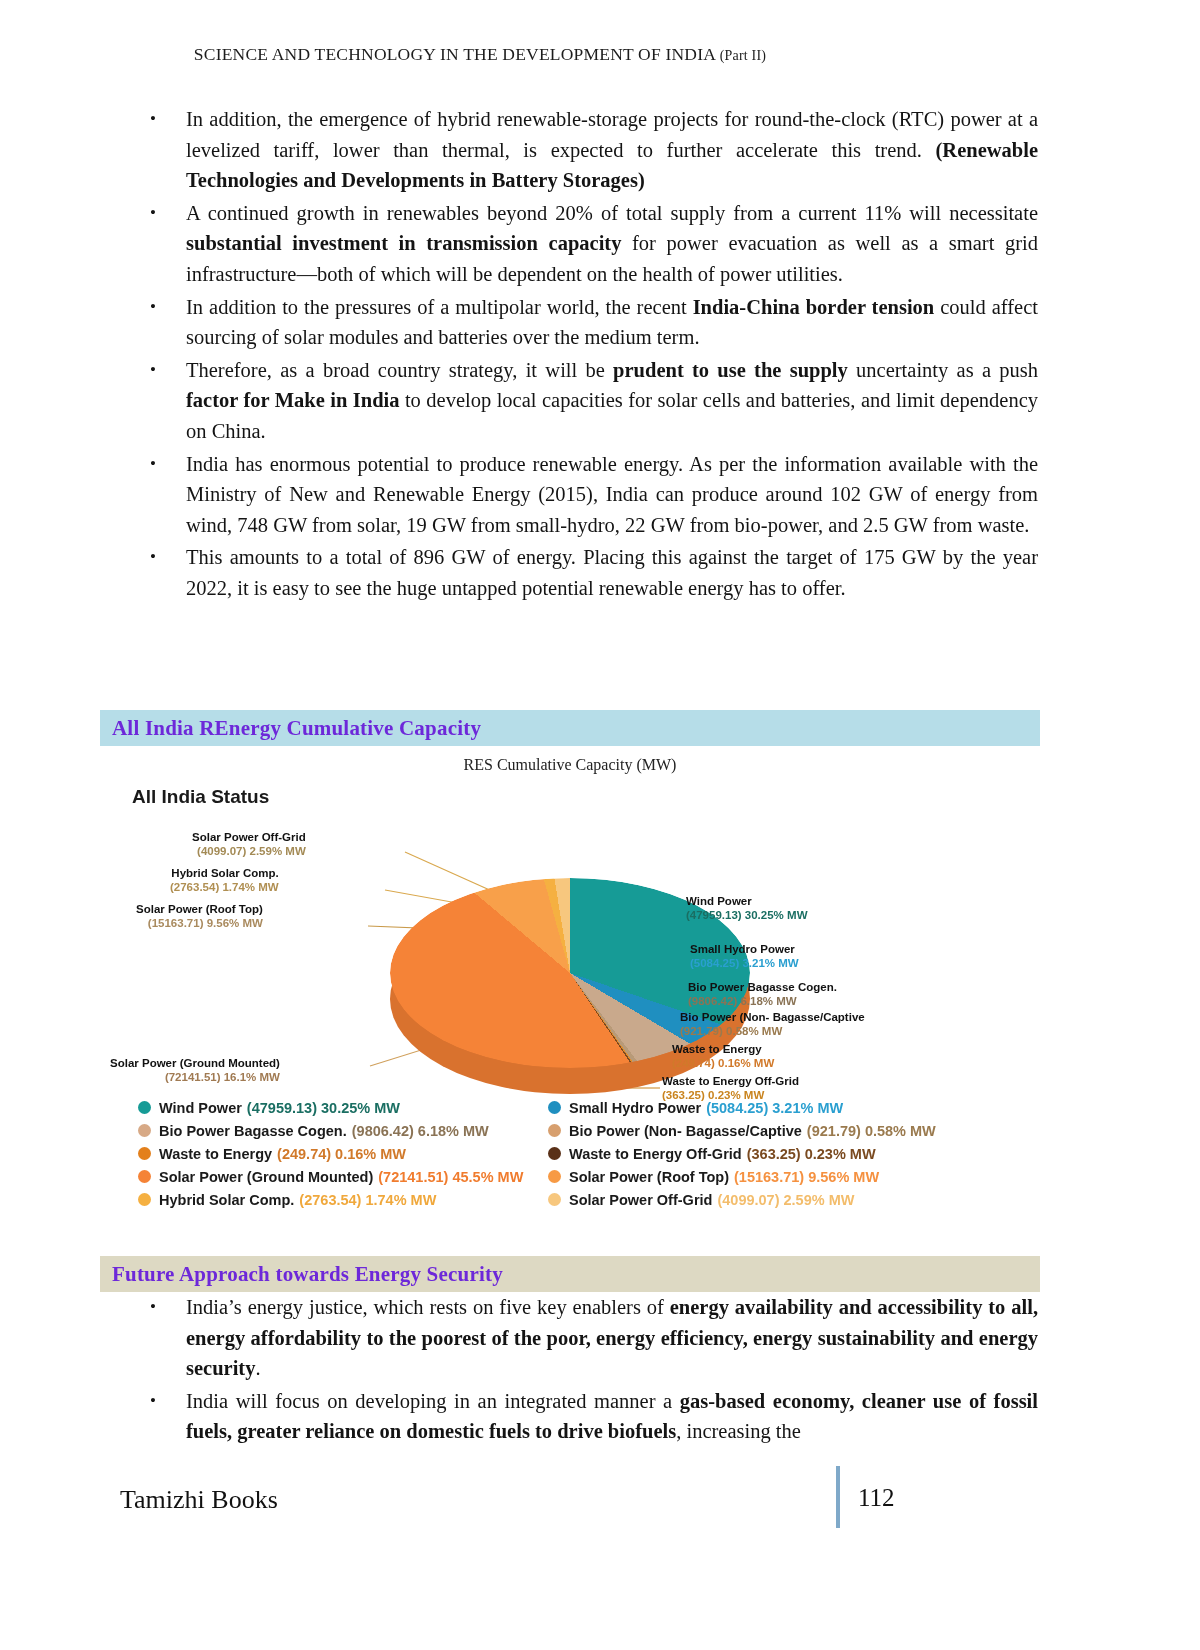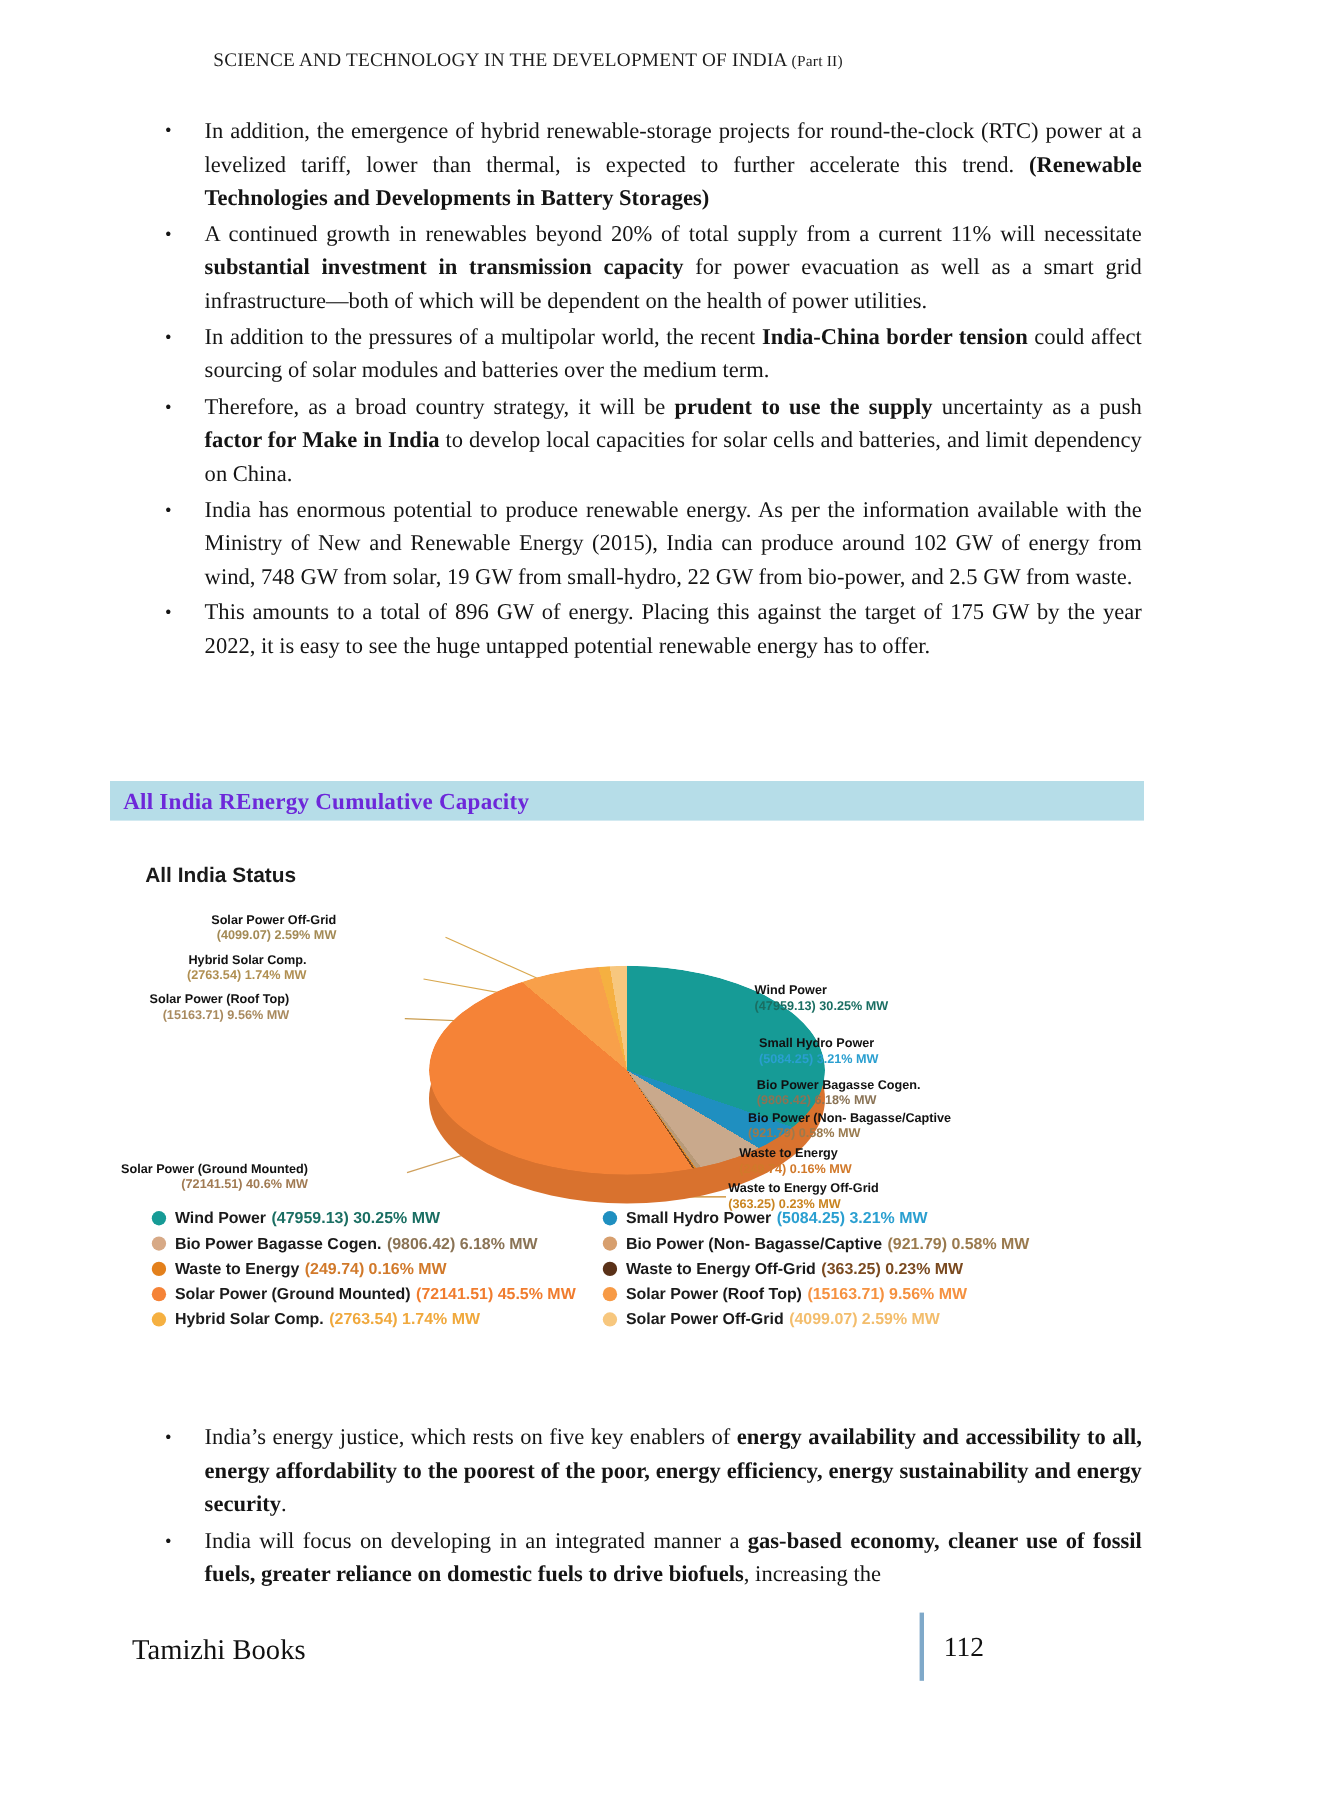--- a/index.html
+++ b/index.html
@@ -267,20 +267,21 @@
       the year 2022, it is easy to see the huge untapped potential renewable energy has to offer.
     </div>
   </div>
 
   <div class="bar" id="bar-chart">
     <span>All India REnergy Cumulative Capacity</span>
   </div>
 
   <div class="chart-block">
 
+    <div class="chart-title">RES Cumulative Capacity (MW)</div>
     <div class="chart-status">All India Status</div>
 
     <svg width="940" height="490" style="position:absolute;left:0;top:0;">
 
       <line x1="305" y1="104" x2="430" y2="160" stroke="#d9a84e" stroke-width="1.1"></line>
       <line x1="285" y1="142" x2="452" y2="172" stroke="#d9a84e" stroke-width="1.1"></line>
       <line x1="268" y1="178" x2="445" y2="185" stroke="#c99a4a" stroke-width="1.1"></line>
       <line x1="270" y1="318" x2="430" y2="268" stroke="#d0a05c" stroke-width="1.1"></line>
 
       <line x1="560" y1="178" x2="582" y2="162" stroke="#169b96" stroke-width="1.1"></line>
@@ -335,21 +336,21 @@
         <span>(15163.71)</span>
         <span>9.56%</span>
         <span>MW</span>
       </span>
     </div>
 
     <div class="callout left" style="left:10px; top:308px;">
       <span class="cname">Solar Power (Ground Mounted)</span>
       <span class="cval" style="color:#a07a52;">
         <span>(72141.51)</span>
-        <span>40.6%</span>
+        <span>16.1%</span>
         <span>MW</span>
       </span>
     </div>
 
     <div class="callout right" style="left:586px; top:146px;">
       <span class="cname">Wind Power</span>
       <span class="cval" style="color:#1a6e62;">
         <span>(47959.13)</span>
         <span>30.25%</span>
         <span>MW</span>
@@ -452,20 +453,23 @@
       <span class="legend-name">Hybrid Solar Comp.</span>
       <span class="legend-val" style="color:#f0a83c">(2763.54) 1.74% MW</span>
     </div>
     <div class="legend-item">
       <span class="legend-dot" style="background:#f7c77e"></span>
       <span class="legend-name">Solar Power Off-Grid</span>
       <span class="legend-val" style="color:#f3bd6c">(4099.07) 2.59% MW</span>
     </div>
   </div>
 
+  <div class="bar" id="bar-future">
+    <span>Future Approach towards Energy Security</span>
+  </div>
 
   <div class="bullets bullets-2">
     <div class="bullet">
       <span class="dot">•</span>
       India’s energy justice, which rests on five key enablers of <b>energy availability and
       accessibility to all, energy affordability to the poorest of the poor, energy efficiency,
       energy sustainability and energy security</b>.
     </div>
     <div class="bullet">
       <span class="dot">•</span>

